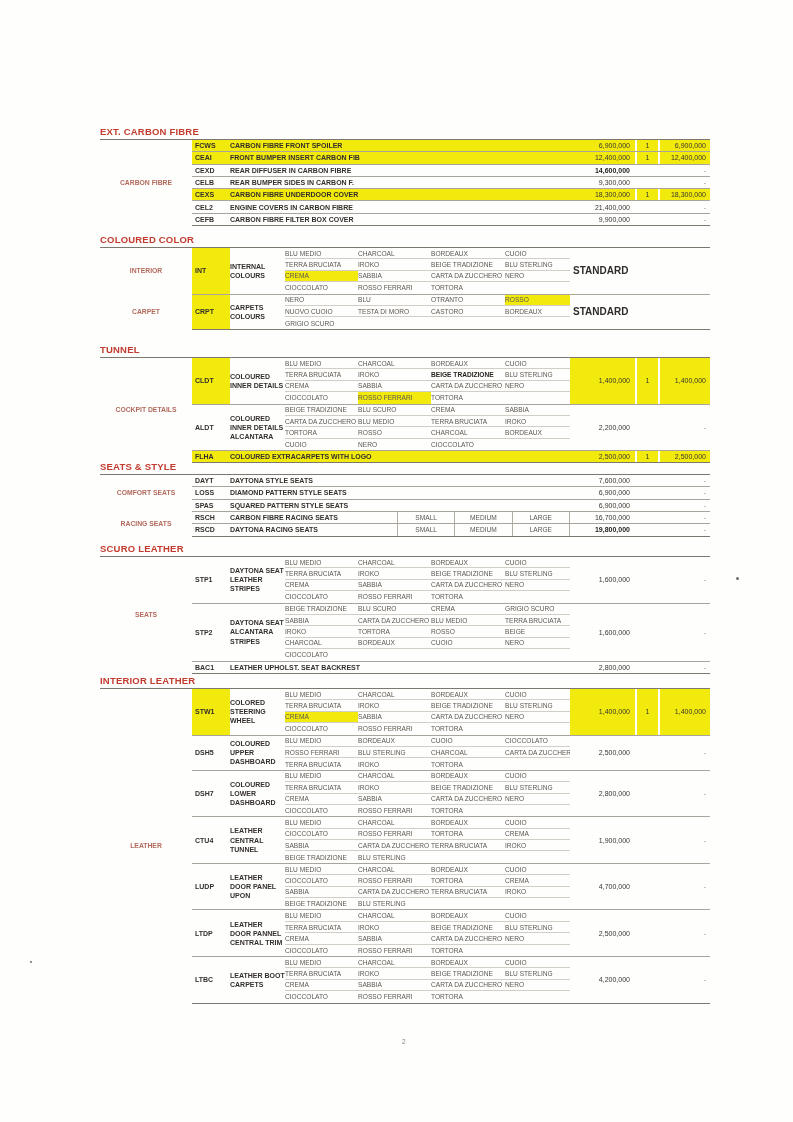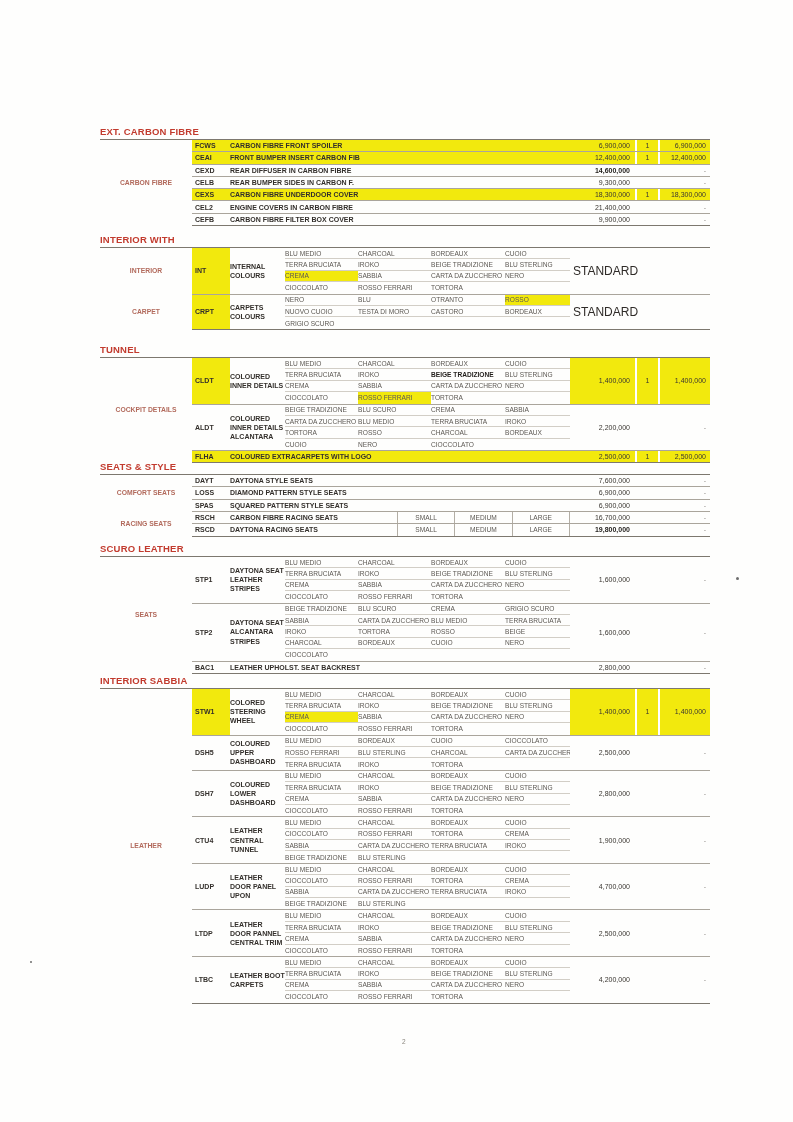--- a/index.html
+++ b/index.html
@@ -38,21 +38,21 @@
   .color-cell.hl{background:var(--yl);}
   .color-cell.bold{font-weight:bold;color:#211e1b;}
   .sizes-wrap{width:173px;display:flex;align-self:stretch;}
   .size-cell{flex:1;border-left:1px solid #b3aea5;display:flex;align-items:center;justify-content:center;
     font-size:6.6px;color:#5b5752;}
   .sizes-wrap .size-cell:last-child{border-right:1px solid #b3aea5;}
   .sizes .price-cell{border-left:none;}
   .price-cell{width:65px;justify-content:flex-end;font-size:7px;color:#3a3631;padding-right:5px;}
   .qty-cell{width:23px;justify-content:center;font-size:7px;color:#3a3631;}
   .total-cell{width:52px;justify-content:flex-end;font-size:7px;color:#3a3631;padding-right:4px;}
-  .std-cell{width:140px;font-size:12px;font-weight:normal;color:#2f2b28;padding-left:3px;}
+  .std-cell{width:140px;font-size:10px;font-weight:bold;color:#2f2b28;padding-left:3px;}
   .price-hl{background:var(--yl);}
   .gap-left{border-left:2px solid #fff;}
   .bold{font-weight:bold;color:#211e1b;}
   .dash{color:#8a867f;}
   .page-number{position:absolute;left:402px;top:1038px;font-size:6.5px;color:#8a867f;}
   .speck{position:absolute;width:3px;height:3px;border-radius:50%;background:#4a4a4a;opacity:.8;}
 </style>
 </head>
 <body>
 
@@ -111,21 +111,21 @@
                 <div class="cell name-cell">CARBON FIBRE FILTER BOX COVER</div>
                 <div class="cell price-cell">9,900,000</div>
                 <div class="cell qty-cell"></div>
                 <div class="cell total-cell dash">-</div>
               </div>
             </div>
           </div>
         </div>
       </div>
       <div class="section" style="top: 234px;">
-        <div class="sec-title">INTERIOR WITH</div>
+        <div class="sec-title">COLOURED COLOR</div>
         <div class="sec-table">
           <div class="band">
             <div class="side-cell">INTERIOR</div>
             <div class="groups">
               <div class="group colors">
                 <div class="cell code-cell hl">INT</div>
                 <div class="cell name-cell">INTERNAL COLOURS</div>
                 <div class="colors-wrap">
                   <div class="color-row">
                     <div class="color-cell">BLU MEDIO</div>
@@ -417,21 +417,21 @@
                 <div class="cell name-cell">LEATHER UPHOLST. SEAT BACKREST</div>
                 <div class="cell price-cell">2,800,000</div>
                 <div class="cell qty-cell"></div>
                 <div class="cell total-cell dash">-</div>
               </div>
             </div>
           </div>
         </div>
       </div>
       <div class="section" style="top: 675px;">
-        <div class="sec-title">INTERIOR SABBIA</div>
+        <div class="sec-title">INTERIOR LEATHER</div>
         <div class="sec-table">
           <div class="band">
             <div class="side-cell">LEATHER</div>
             <div class="groups">
               <div class="group colors">
                 <div class="cell code-cell hl">STW1</div>
                 <div class="cell name-cell">COLORED
 STEERING WHEEL</div>
                 <div class="colors-wrap">
                   <div class="color-row">

